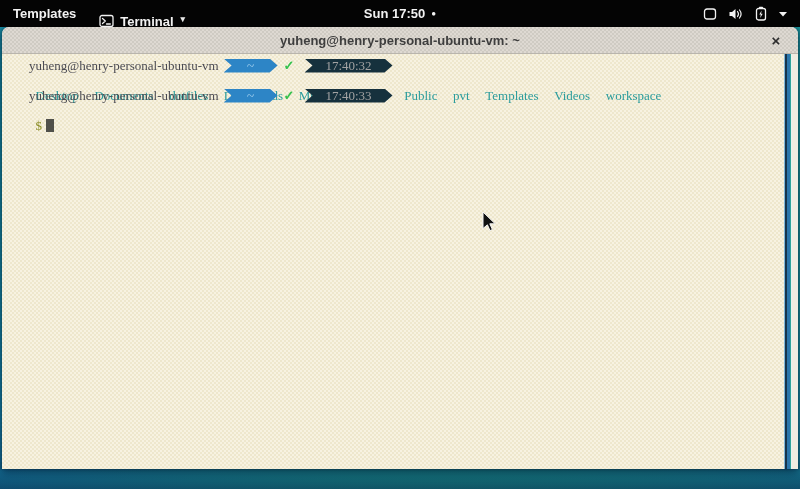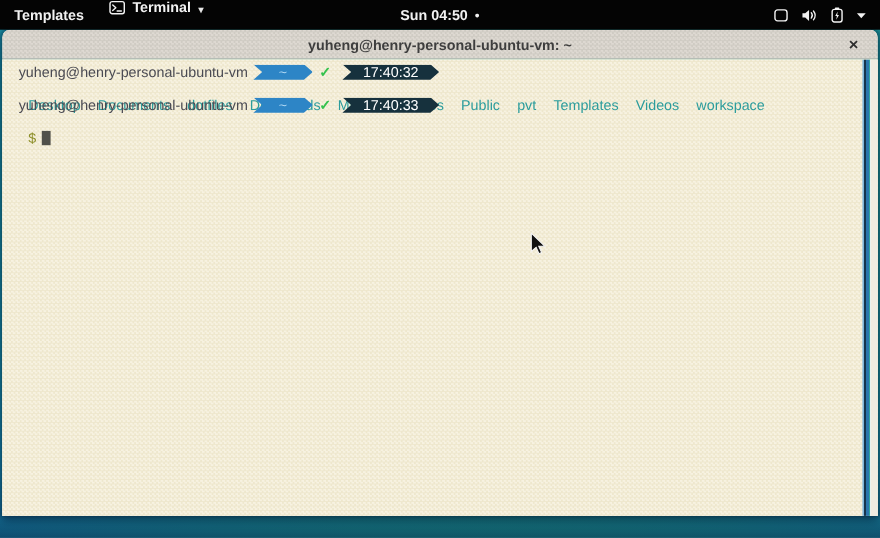--- a/index.html
+++ b/index.html
@@ -16,21 +16,21 @@
     background: linear-gradient(180deg, rgba(8,30,60,0) 0%, rgba(8,30,60,0.12) 60%, rgba(6,25,55,0.5) 100%);
   }
 
   
   .topbar {
     position:absolute; left:0; top:0; width:800px; height:27px;
     background:#040404; color:#f2f2f2; display:flex; align-items:center;
     font-size:13px; font-weight:700; z-index:30;
   }
   .tb-activities { padding:0 13px; height:100%; display:flex; align-items:center; }
-  .tb-appmenu { display:flex; align-items:flex-end; gap:6px; padding:15px 10px; height:100%; }
+  .tb-appmenu { display:flex; align-items:flex-start; gap:6px; padding:15px 10px; height:100%; }
   .tb-appmenu svg { display:block; }
   .tb-caret { font-size:9px; margin-left:1px; color:#e8e8e8; }
   .tb-clock {
     position:absolute; left:0; right:0; top:0; height:27px;
     display:flex; align-items:center; justify-content:center; gap:6px;
     pointer-events:none;
   }
   .tb-dot { font-size:8px; line-height:1; }
   .tb-tray { margin-left:auto; display:flex; align-items:center; gap:11px; padding:0 12px; height:100%; }
   .tb-tray svg { display:block; }
@@ -55,42 +55,42 @@
   .close-btn {
     position:absolute; right:13px; top:0; height:27px; width:18px;
     display:flex; align-items:center; justify-content:center;
     font-size:15px; font-weight:700; color:#2e2e2e;
   }
   .term-body {
     position:absolute; left:0; top:27px; right:0; bottom:0;
     background-color:#f4efdc;
     background-image: conic-gradient(#f7f2e1 25%, #eee7cd 0 50%, #f7f2e1 0 75%, #eee7cd 0);
     background-size:4px 4px;
-    font-family:Liberation Sans, sans-serif; font-size:13px;
-    padding:4px 0 0 2px; overflow:hidden;
+    font-family:Liberation Serif, serif; font-size:13px;
+    padding:4px 0 0 14px; overflow:hidden;
   }
   .scroll-trough {
     position:absolute; right:0; top:0; bottom:0; width:6px;
     background:#efece1;
   }
   .scroll-thumb {
     position:absolute; right:6px; top:0; bottom:0; width:8px;
     background: linear-gradient(90deg,#7fb6d9 0 1px,#16344c 1px 3px,#2a76ad 3px 6px,#2fa39b 6px 7px,#e8f2ee 7px 8px);
   }
 
   .term-line { height:15px; line-height:15px; white-space:pre; }
   .prompt-line { padding-left:13px; display:flex; align-items:center; }
   .prompt-user { color:#4a4a52; }
   .pl-seg {
     display:inline-block; height:14px; line-height:14px; text-align:center;
     clip-path: polygon(0 0, calc(100% - 8px) 0, 100% 50%, calc(100% - 8px) 100%, 0 100%, 8px 50%);
   }
   .pl-dir  { width:54px; margin-left:5px; background:#2d85c6; color:#aad5f2; }
   .pl-ok   { color:#35c24d; font-weight:700; margin:0 6px; }
-  .pl-time { width:88px; margin-left:4px; background:#16313d; color:#ffffff; }
+  .pl-time { width:88px; margin-left:4px; background:#16313d; color:#a3a3a3; }
   .cmd-sym, .cmd-text { color:#8b8d26; }
   .ls-line { color:#2b9c9c; }
   .ls-entry { margin-right:1.2em; }
   .cursor-block {
     display:inline-block; width:8px; height:13px; background:#50504a;
     vertical-align:-2px; margin-left:1px;
   }
 
   .mouse-cursor { position:absolute; left:482px; top:211px; z-index:50; pointer-events:none; }
 </style>
@@ -110,21 +110,21 @@
       <svg width="15" height="14" viewBox="0 0 15 14">
         <rect x="1" y="1.5" width="13" height="11" rx="2" fill="none" stroke="#f2f2f2" stroke-width="1.3"></rect>
         <polyline points="3.5,4.5 6.3,7 3.5,9.5" fill="none" stroke="#f2f2f2" stroke-width="1.3" stroke-linecap="round" stroke-linejoin="round"></polyline>
         <line x1="7.5" y1="10" x2="11.3" y2="10" stroke="#f2f2f2" stroke-width="1.3" stroke-linecap="round"></line>
       </svg>
     </span>
     <span>Terminal</span>
     <span class="tb-caret">▾</span>
   </div>
   <div class="tb-clock">
-    <span>Sun 04:50</span>
+    <span>Sun 17:50</span>
     <span class="tb-dot">●</span>
   </div>
   <div class="tb-tray">
     <span>
       <svg width="14" height="14" viewBox="0 0 14 14">
         <rect x="1.5" y="2" width="11" height="10" rx="2.5" fill="none" stroke="#f2f2f2" stroke-width="1.3"></rect>
       </svg>
     </span>
     <span>
       <svg width="16" height="14" viewBox="0 0 16 14">

